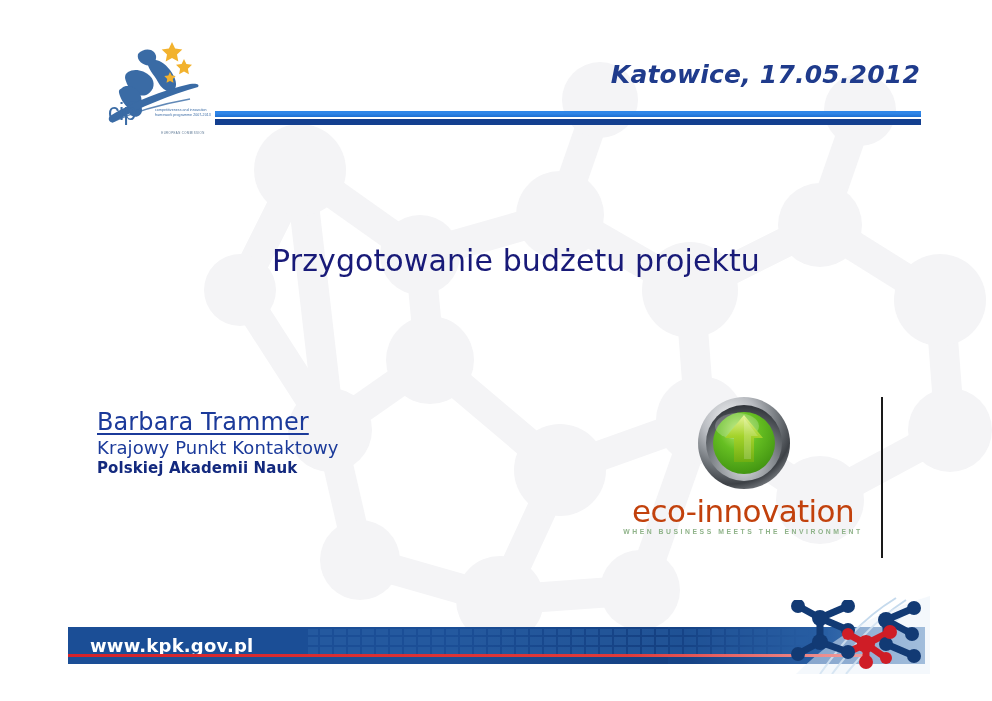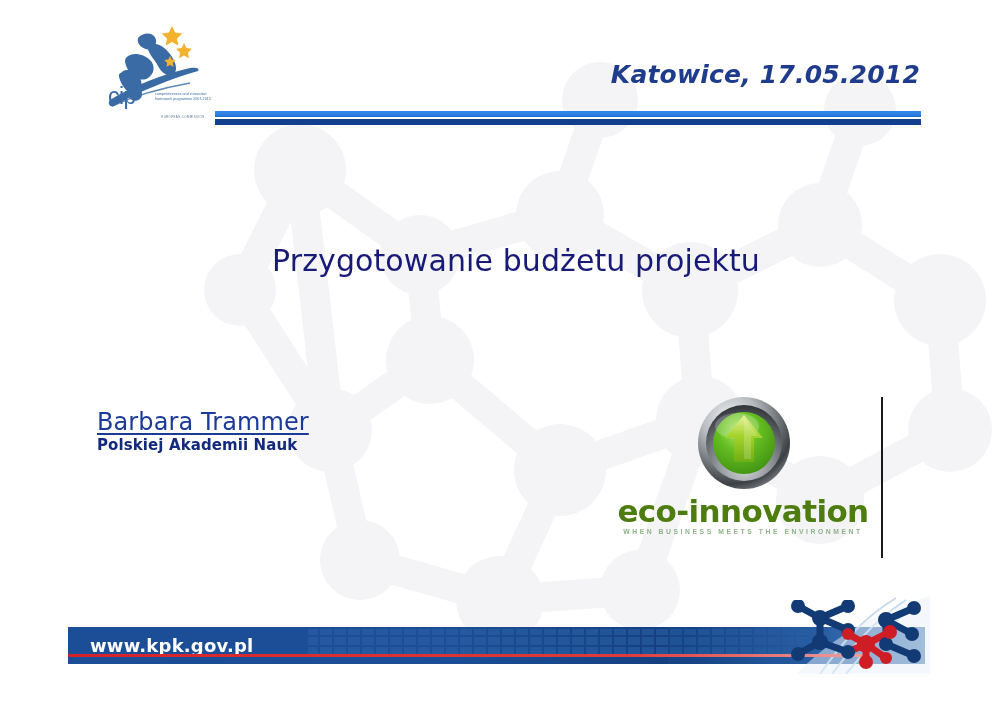--- a/index.html
+++ b/index.html
@@ -27,21 +27,21 @@
     left: 0; top: 0;
     width: 992px; height: 701px;
     z-index: 0;
     pointer-events: none;
   }
 
   
   #cip-logo {
     position: absolute;
     left: 104px;
-    top: 16px;
+    top: 32px;
     width: 112px;
     height: 118px;
     z-index: 3;
     background: #ffffff;
   }
   #cip-logo svg { display: block; }
   .cip-tiny-text {
     position: absolute;
     left: 51px;
     top: 76px;
@@ -169,22 +169,22 @@
     height: 94px;
   }
   #eco-wordmark {
     position: absolute;
     left: 0;
     top: 100px;
     width: 262px;
     text-align: center;
     font-family: "DejaVu Sans", sans-serif;
     font-size: 31px;
-    font-weight: bold;
-    color: #4d7c0f;
+    font-weight: normal;
+    color: #c2410c;
     letter-spacing: -0.6px;
     line-height: 31px;
   }
   #eco-tagline {
     position: absolute;
     left: 0;
     top: 132px;
     width: 262px;
     text-align: center;
     font-family: "Liberation Sans", sans-serif;
@@ -346,20 +346,21 @@
     <div class="rule-gap"></div>
     <div class="rule-dark"></div>
   </div>
 
   <div id="slide-title">Przygotowanie budżetu projektu</div>
 
   <div id="presenter">
     <div>
       <span id="presenter-name">Barbara Trammer</span>
     </div>
+    <div class="presenter-line">Krajowy Punkt Kontaktowy</div>
     <div class="presenter-line-bold">Polskiej Akademii Nauk</div>
   </div>
 
   <div id="eco-logo">
     <svg id="eco-badge" viewBox="0 0 94 94">
       <defs>
         <radialGradient id="chrome" cx="35%" cy="25%" r="85%">
           <stop offset="0%" stop-color="#f2f3f4"></stop>
           <stop offset="35%" stop-color="#b9bcc1"></stop>
           <stop offset="62%" stop-color="#6f7479"></stop>

